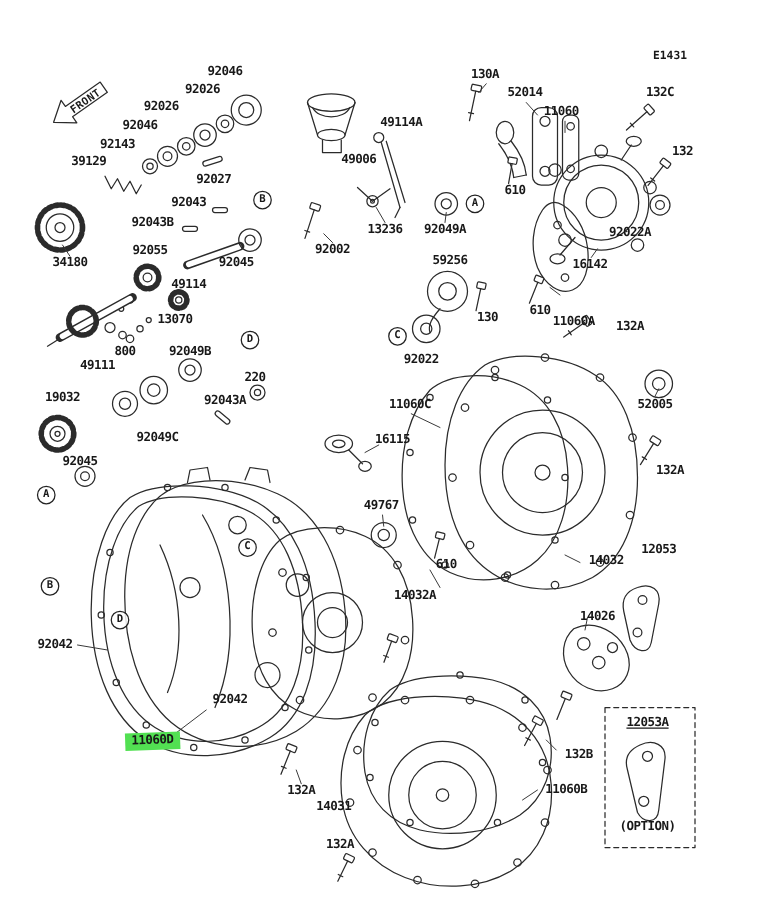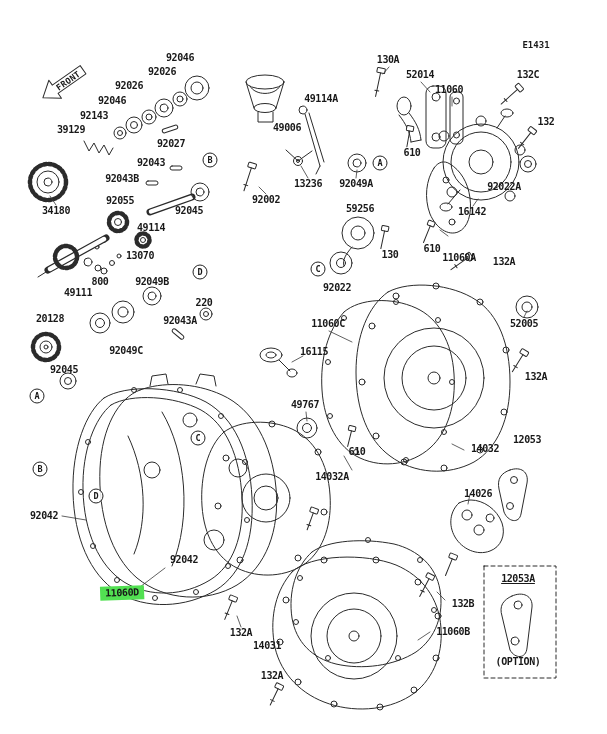--- a/index.html
+++ b/index.html
@@ -430,21 +430,21 @@
       <span class="part-label" style="left: 120px; top: 201px;">92055</span>
       <span class="part-label" style="left: 56px; top: 211px;">34180</span>
       <span class="part-label" style="left: 189px; top: 211px;">92045</span>
       <span class="part-label" style="left: 151px; top: 228px;">49114</span>
       <span class="part-label" style="left: 140px; top: 256px;">13070</span>
       <span class="part-label" style="left: 100px; top: 282px;">800</span>
       <span class="part-label" style="left: 152px; top: 282px;">92049B</span>
       <span class="part-label" style="left: 78px; top: 293px;">49111</span>
       <span class="part-label" style="left: 204px; top: 303px;">220</span>
       <span class="part-label" style="left: 180px; top: 321px;">92043A</span>
-      <span class="part-label" style="left: 50px; top: 319px;">20128</span>
+      <span class="part-label" style="left: 50px; top: 319px;">19032</span>
       <span class="part-label" style="left: 126px; top: 351px;">92049C</span>
       <span class="part-label" style="left: 64px; top: 370px;">92045</span>
       <span class="part-label" style="left: 44px; top: 516px;">92042</span>
       <span class="part-label highlighted" style="background: rgb(82, 224, 82); left: 122px; top: 593px;">11060D</span>
       <span class="part-label" style="left: 184px; top: 560px;">92042</span>
       <span class="part-label" style="left: 241px; top: 633px;">132A</span>
       <span class="part-label" style="left: 267px; top: 646px;">14031</span>
       <span class="part-label" style="left: 272px; top: 676px;">132A</span>
       <span class="part-label" style="left: 266px; top: 200px;">92002</span>
       <span class="part-label" style="left: 308px; top: 184px;">13236</span>

